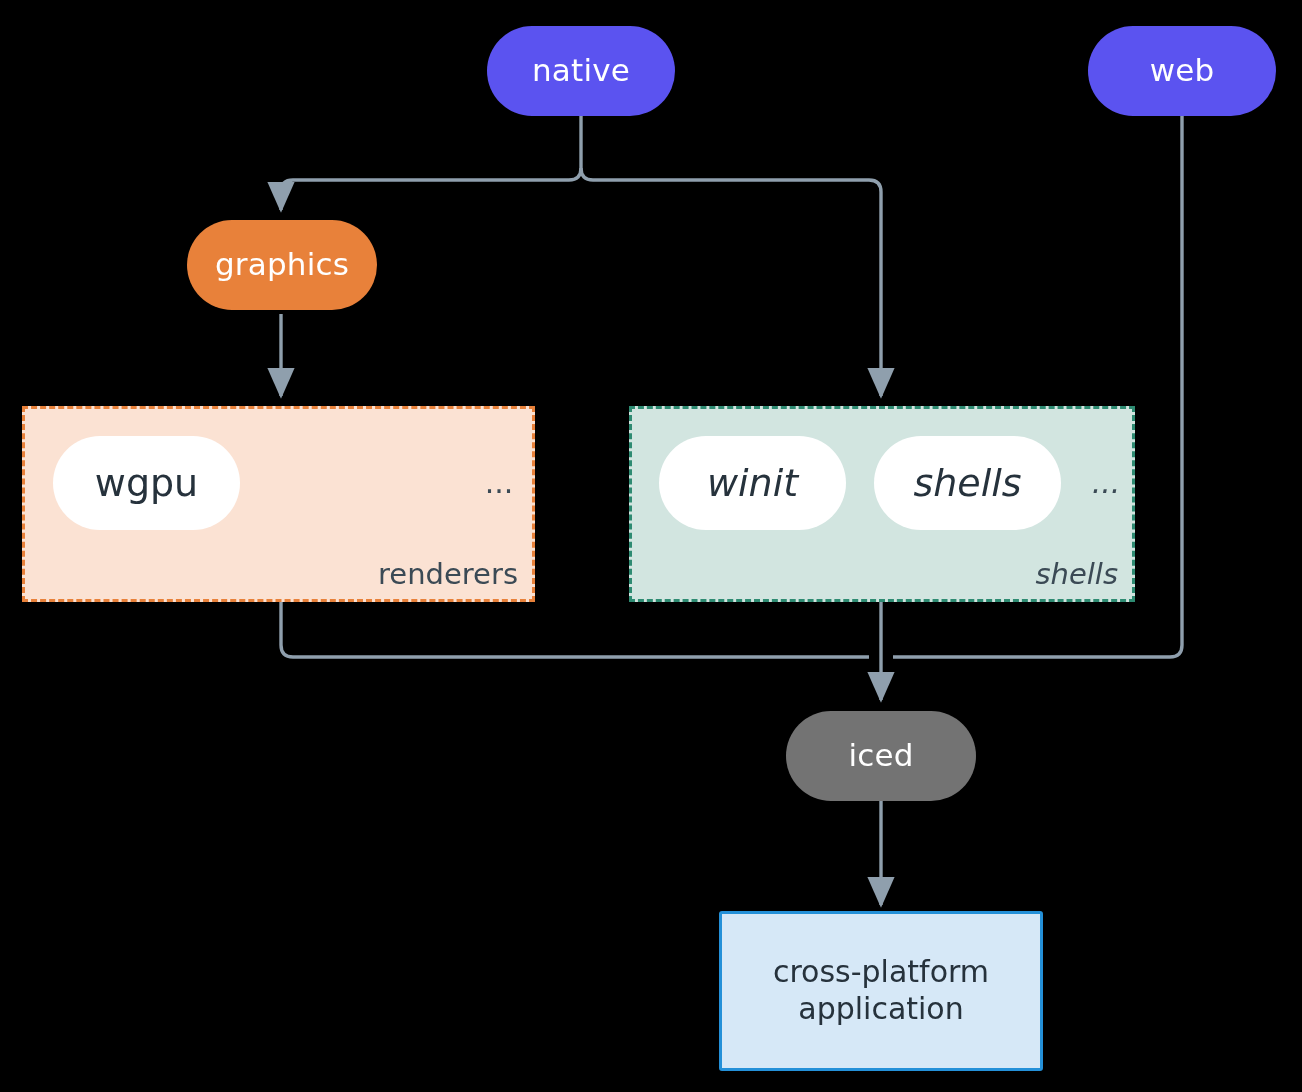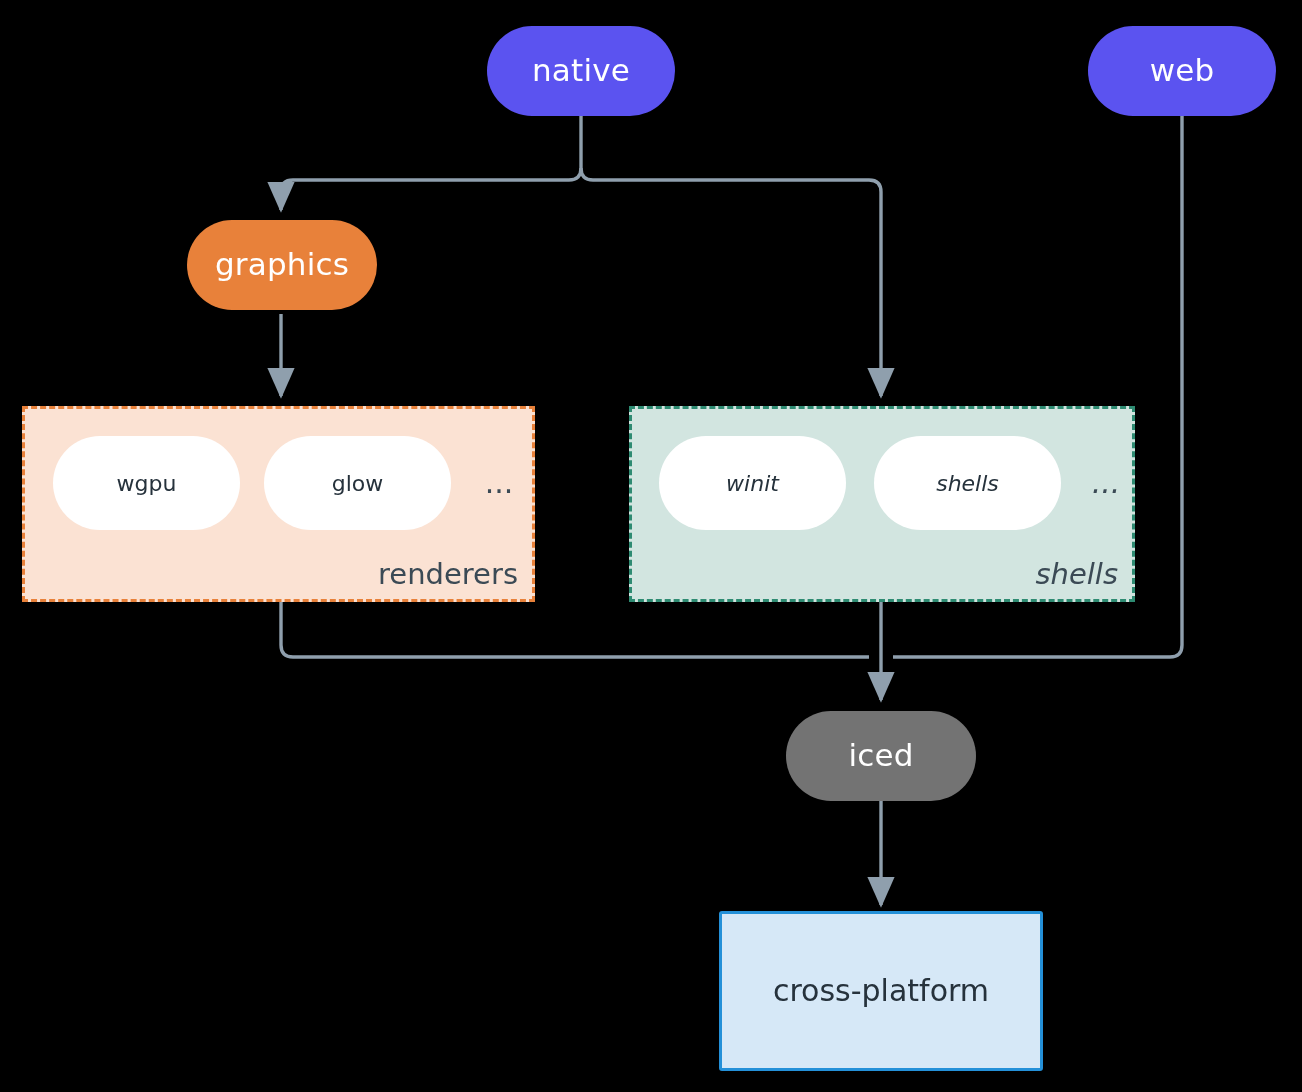--- a/index.html
+++ b/index.html
@@ -74,21 +74,21 @@
   
   .subpill {
     position: absolute;
     box-sizing: border-box;
     background: #FFFFFF;
     border-radius: 999px;
     display: flex;
     align-items: center;
     justify-content: center;
     color: #26323C;
-    font-size: 22px;
+    font-size: 38px;
   }
   .ellipsis {
     position: absolute;
     color: #3B4A55;
     font-size: 30px;
     line-height: 1;
     display: flex;
     align-items: center;
     justify-content: center;
   }
@@ -147,23 +147,20 @@
   </div>
 
   <div class="node pill pill-graphics" style="left:187px; top:220px; width:190px; height:90px;">
     <span>graphics</span>
   </div>
 
   <div class="group group-renderers" style="left:22px; top:406px; width:513px; height:196px;">
     <div class="subpill" style="left:28px; top:27px; width:187px; height:94px;">
       <span>wgpu</span>
     </div>
-    <div class="subpill" style="left:239px; top:27px; width:187px; height:94px;">
-      <span>glow</span>
-    </div>
     <div class="ellipsis" style="left:452px; top:27px; width:44px; height:94px;">...</div>
     <div class="group-label">renderers</div>
   </div>
 
   <div class="group group-shells" style="left:629px; top:406px; width:506px; height:196px;">
     <div class="subpill" style="left:27px; top:27px; width:187px; height:94px;">
       <span>winit</span>
     </div>
     <div class="subpill" style="left:242px; top:27px; width:187px; height:94px;">
       <span>shells</span>
@@ -171,15 +168,16 @@
     <div class="ellipsis" style="left:452px; top:27px; width:44px; height:94px;">...</div>
     <div class="group-label">shells</div>
   </div>
 
   <div class="node pill pill-iced" style="left:786px; top:711px; width:190px; height:90px;">
     <span>iced</span>
   </div>
 
   <div class="node rect-app" style="left:719px; top:911px; width:324px; height:160px;">
     <span>cross-platform</span>
+    <span>application</span>
   </div>
 
 </div>
 
 </body></html>

